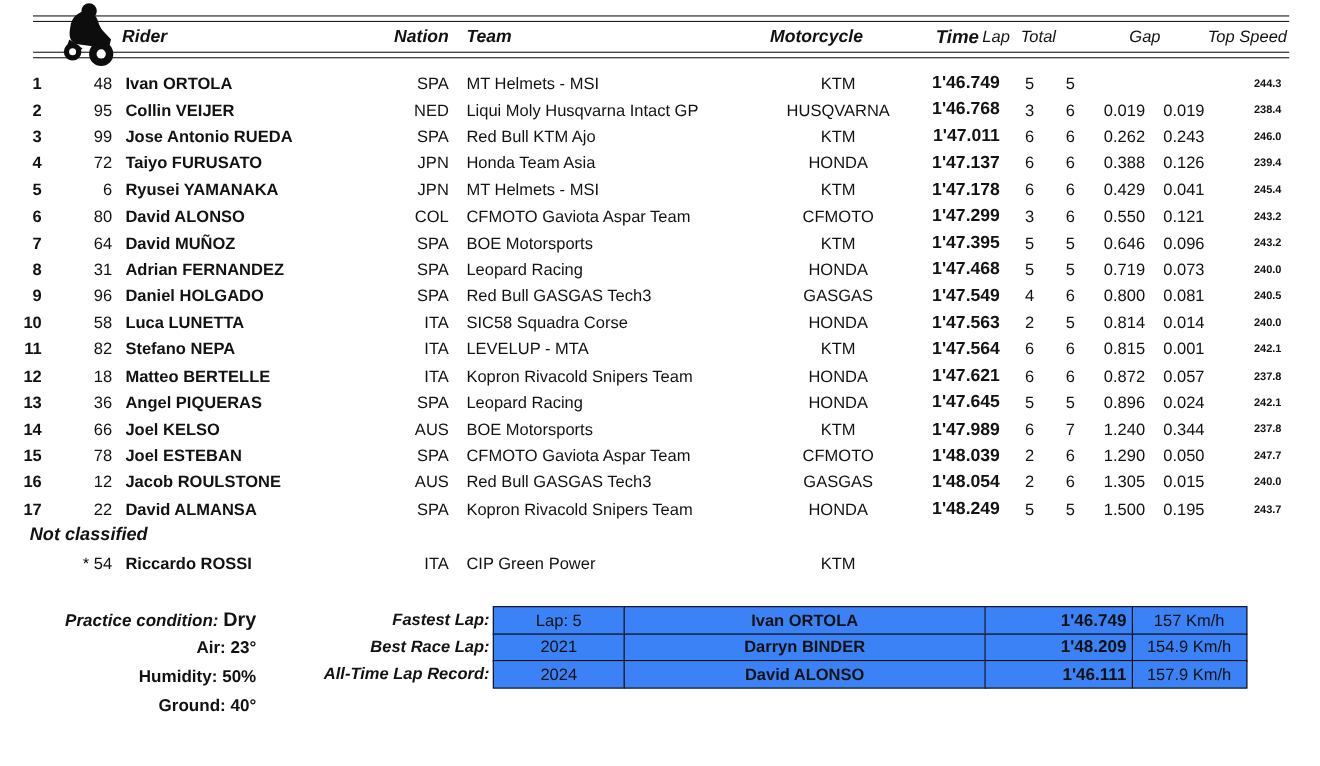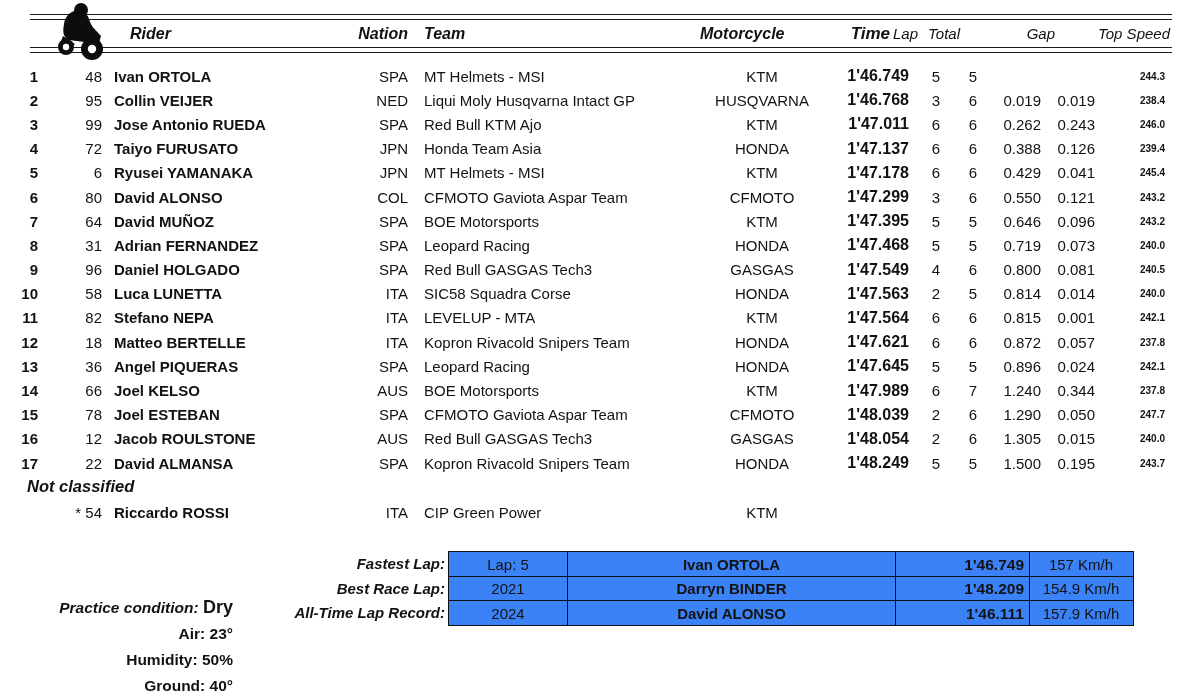--- a/index.html
+++ b/index.html
@@ -8,21 +8,21 @@
 
   
   .hrule{position:absolute;left:30px;right:28px;height:4px;
          border-top:1.5px solid #1c1c1c;border-bottom:1.5px solid #1c1c1c;}
   .hrule.top{top:14px;}
   .hrule.bottom{top:47px;}
   .hicon{position:absolute;left:50px;top:0px;width:64px;height:62px;}
   .hlabel{position:absolute;top:22px;height:24px;line-height:24px;
           font-weight:bold;font-style:italic;font-size:16px;white-space:nowrap;}
   .hlabel.light{font-weight:normal;font-size:15px;}
-  .hl-rider{left:130px;}
+  .hl-rider{left:111px;}
   .hl-nation{left:342px;width:66px;text-align:right;}
   .hl-team{left:424px;}
   .hl-moto{left:700px;width:120px;text-align:left;}
   .hl-time{left:788px;width:102px;text-align:right;font-size:17px;}
   .hl-lap{left:893px;}
   .hl-total{left:928px;}
   .hl-gap{left:995px;width:60px;text-align:right;}
   .hl-speed{left:1058px;width:112px;text-align:right;}
 
   
@@ -41,21 +41,21 @@
   .c-gap1{grid-column:12;text-align:right;padding-right:4px;}
   .c-gap2{grid-column:13;text-align:right;}
   .c-speed{grid-column:14;text-align:right;font-weight:bold;font-size:10px;}
 
   
   .nc-label{position:absolute;top:477px;left:27px;font-weight:bold;font-style:italic;font-size:16.5px;}
   .nc-row{position:absolute;top:500px;left:0;width:1200px;}
 
   
   .conditions{position:absolute;top:550px;left:0;width:233px;text-align:right;font-weight:bold;}
-  .cond-line1{font-size:15.5px;height:27px;line-height:27px;white-space:nowrap;margin-top:44px;}
+  .cond-line1{font-size:15.5px;height:27px;line-height:27px;white-space:nowrap;}
   .cond-label{font-style:italic;}
   .cond-value{font-size:18px;}
   .cond-line{font-size:15.5px;height:26px;line-height:26px;}
 
   
   .records{position:absolute;top:551px;left:256px;}
   .rec-row{display:flex;height:26px;}
   .rec-row + .rec-row{margin-top:-1.5px;}
   .rec-label{width:192px;text-align:right;font-weight:bold;font-style:italic;font-size:15px;
              line-height:26px;padding-right:3px;box-sizing:border-box;white-space:nowrap;}

